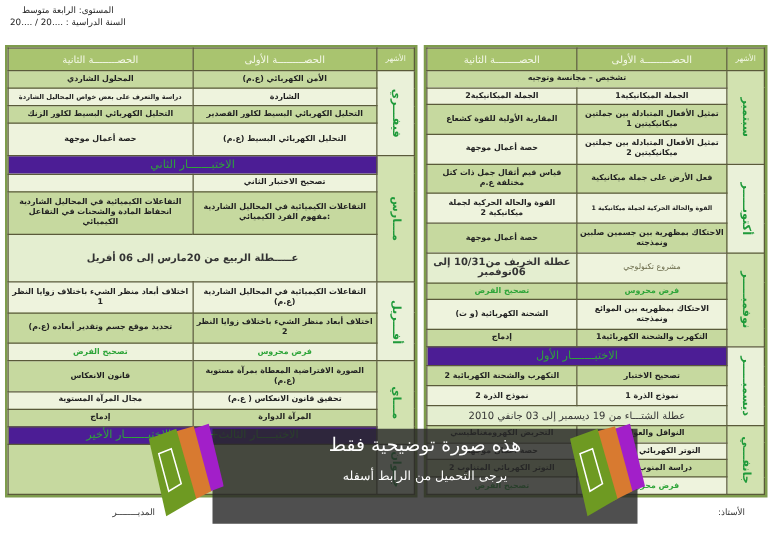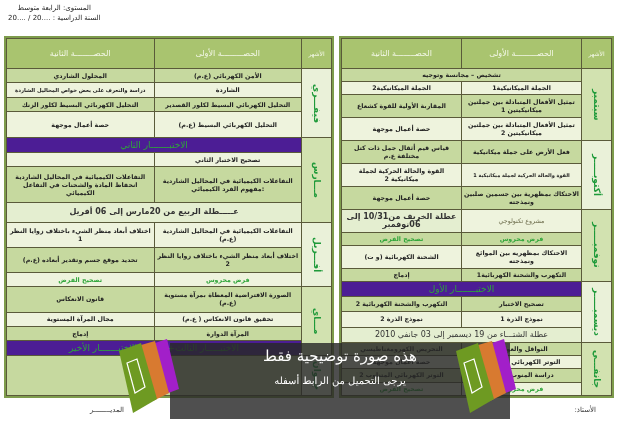--- a/index.html
+++ b/index.html
@@ -6,21 +6,21 @@
 body{width:620px;height:432px;background:#fff;font-family:"DejaVu Sans",sans-serif;position:relative;overflow:hidden;direction:rtl}
 .hdr{position:absolute;top:0;left:0;width:620px;height:30px}
 .hdr .r{position:absolute;right:6px;top:3px;font-size:7px;line-height:10px;text-align:right;color:#222}
 .hdr .l{position:absolute;left:8px;top:3px;font-size:7px;line-height:10px;text-align:center;color:#222}
 .hdr .t{position:absolute;left:0;right:0;top:2px;text-align:center;font-family:"DejaVu Serif",serif;font-size:17px;color:#2e7a2e;font-weight:bold}
 .tbl{position:absolute;top:36px;border:2px solid #7e9c4c;background:#fff}
 .tbl.right{right:6px;width:275px;height:362px}
 .tbl.left{left:4px;width:330px;height:362px}
 table{border-collapse:collapse;width:100%;height:100%;table-layout:fixed}
 td,th{border:1px solid #5a5a3a;font-size:6.3px;text-align:center;padding:1px 2px;line-height:8px;color:#222;font-weight:bold}
-th{background:#a9c46f;color:#f4f8e8;font-size:8px;font-weight:normal;height:30px}
+th{background:#a9c46f;color:#f4f8e8;font-size:8px;font-weight:normal;height:18px}
 th.m{font-size:6px}
 td.dark{background:#c6d99f}
 td.light{background:#eef3dd}
 td.month{background:#d2e2b0;color:#1f9a3a;font-size:9px;writing-mode:vertical-rl;letter-spacing:1px}
 td.month.alt{background:#eaf1d9}
 td.exam{color:#2fa53a;font-size:9px;font-weight:normal;background:#4c1d95}
 td.green{color:#2fa53a}
 td.holiday{font-size:8px;color:#333;background:#e4eed0}
 .foot{position:absolute;top:406px;font-size:7px;color:#333}
 .overlay{position:absolute;left:170px;top:343px;width:340px;height:76px;background:rgba(40,40,40,0.82);color:#fff;text-align:center;font-family:"DejaVu Serif",serif}
@@ -170,21 +170,21 @@
  </tr>
  <tr>
           <td class="light">تصحيح الاختبار الثاني</td>
           <td class="light"></td>
         </tr>
  <tr>
           <td class="dark">التفاعلات الكيميائية في المحاليل الشاردية :مفهوم الفرد الكيميائي</td>
           <td class="dark">التفاعلات الكيميائية في المحاليل الشاردية انحفاظ المادة والشحنات في التفاعل الكيميائي</td>
         </tr>
  <tr>
-          <td class="holiday" colspan="2" style="height:20px">عـــــطلة الربيع من 20مارس إلى 06 أفريل</td>
+          <td class="holiday" colspan="2" style="height:38px">عـــــطلة الربيع من 20مارس إلى 06 أفريل</td>
         </tr>
  <tr>
   <td class="month alt" rowspan="3">أفـــريل</td>
   <td class="light">التفاعلات الكيميائية في المحاليل الشاردية (ع.م)</td>
           <td class="light">اختلاف أبعاد منظر الشيء باختلاف زوايا النظر 1</td>
  </tr>
  <tr>
           <td class="dark">اختلاف أبعاد منظر الشيء باختلاف زوايا النظر 2</td>
           <td class="dark">تحديد موقع جسم وتقدير أبعاده (ع.م)</td>
         </tr>

